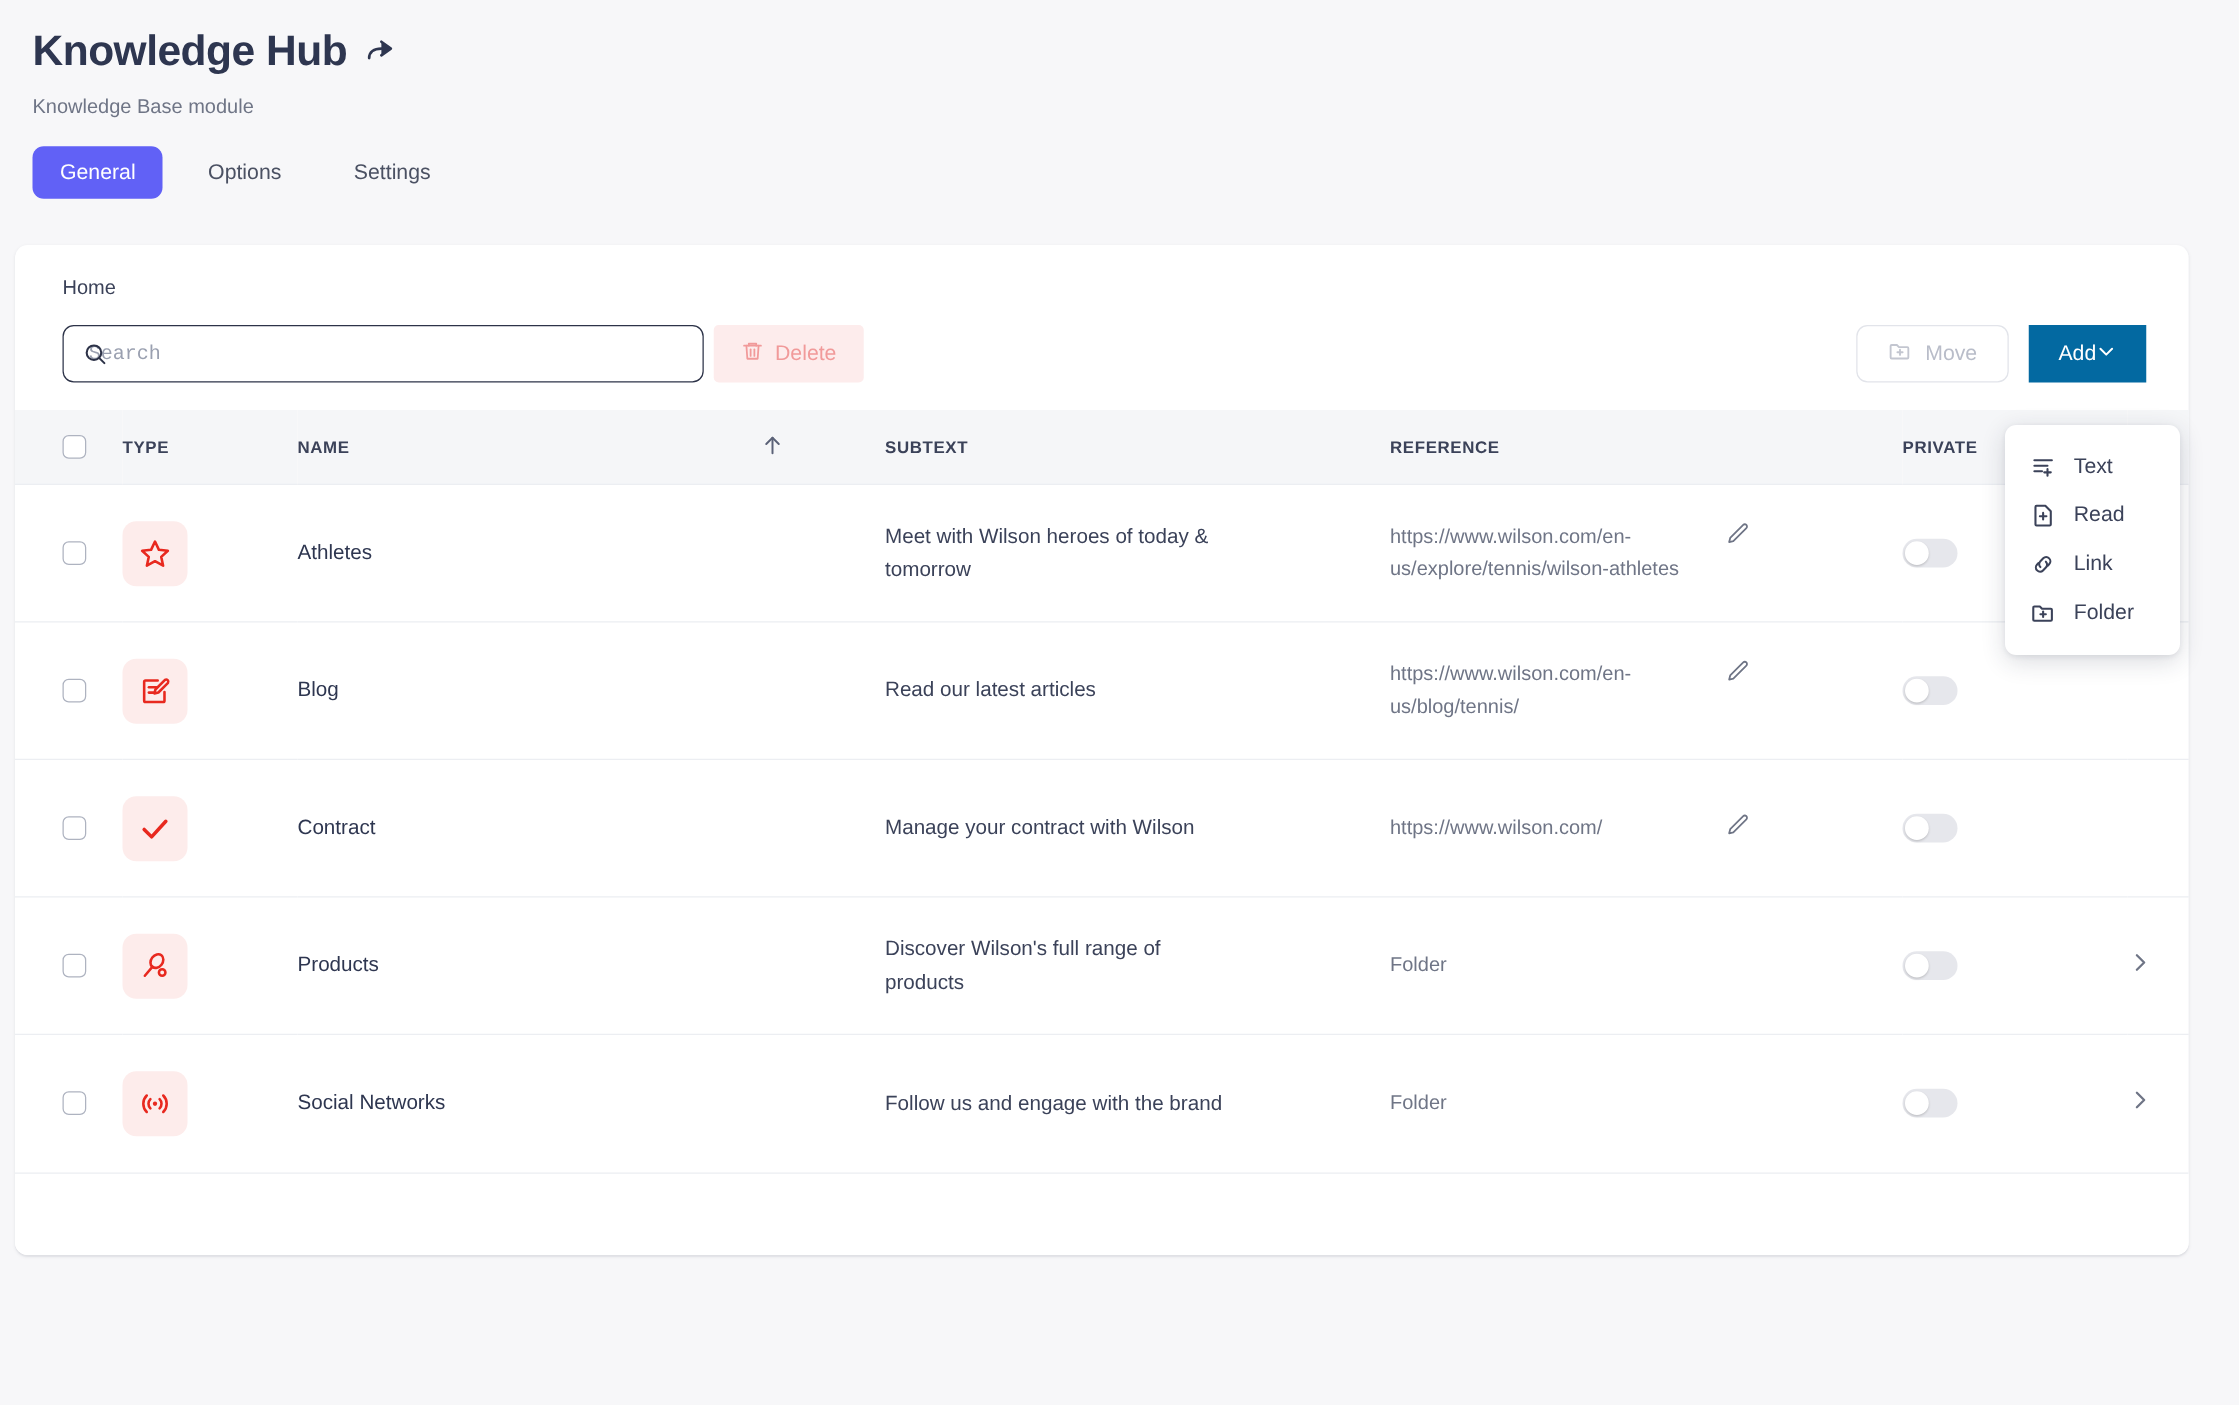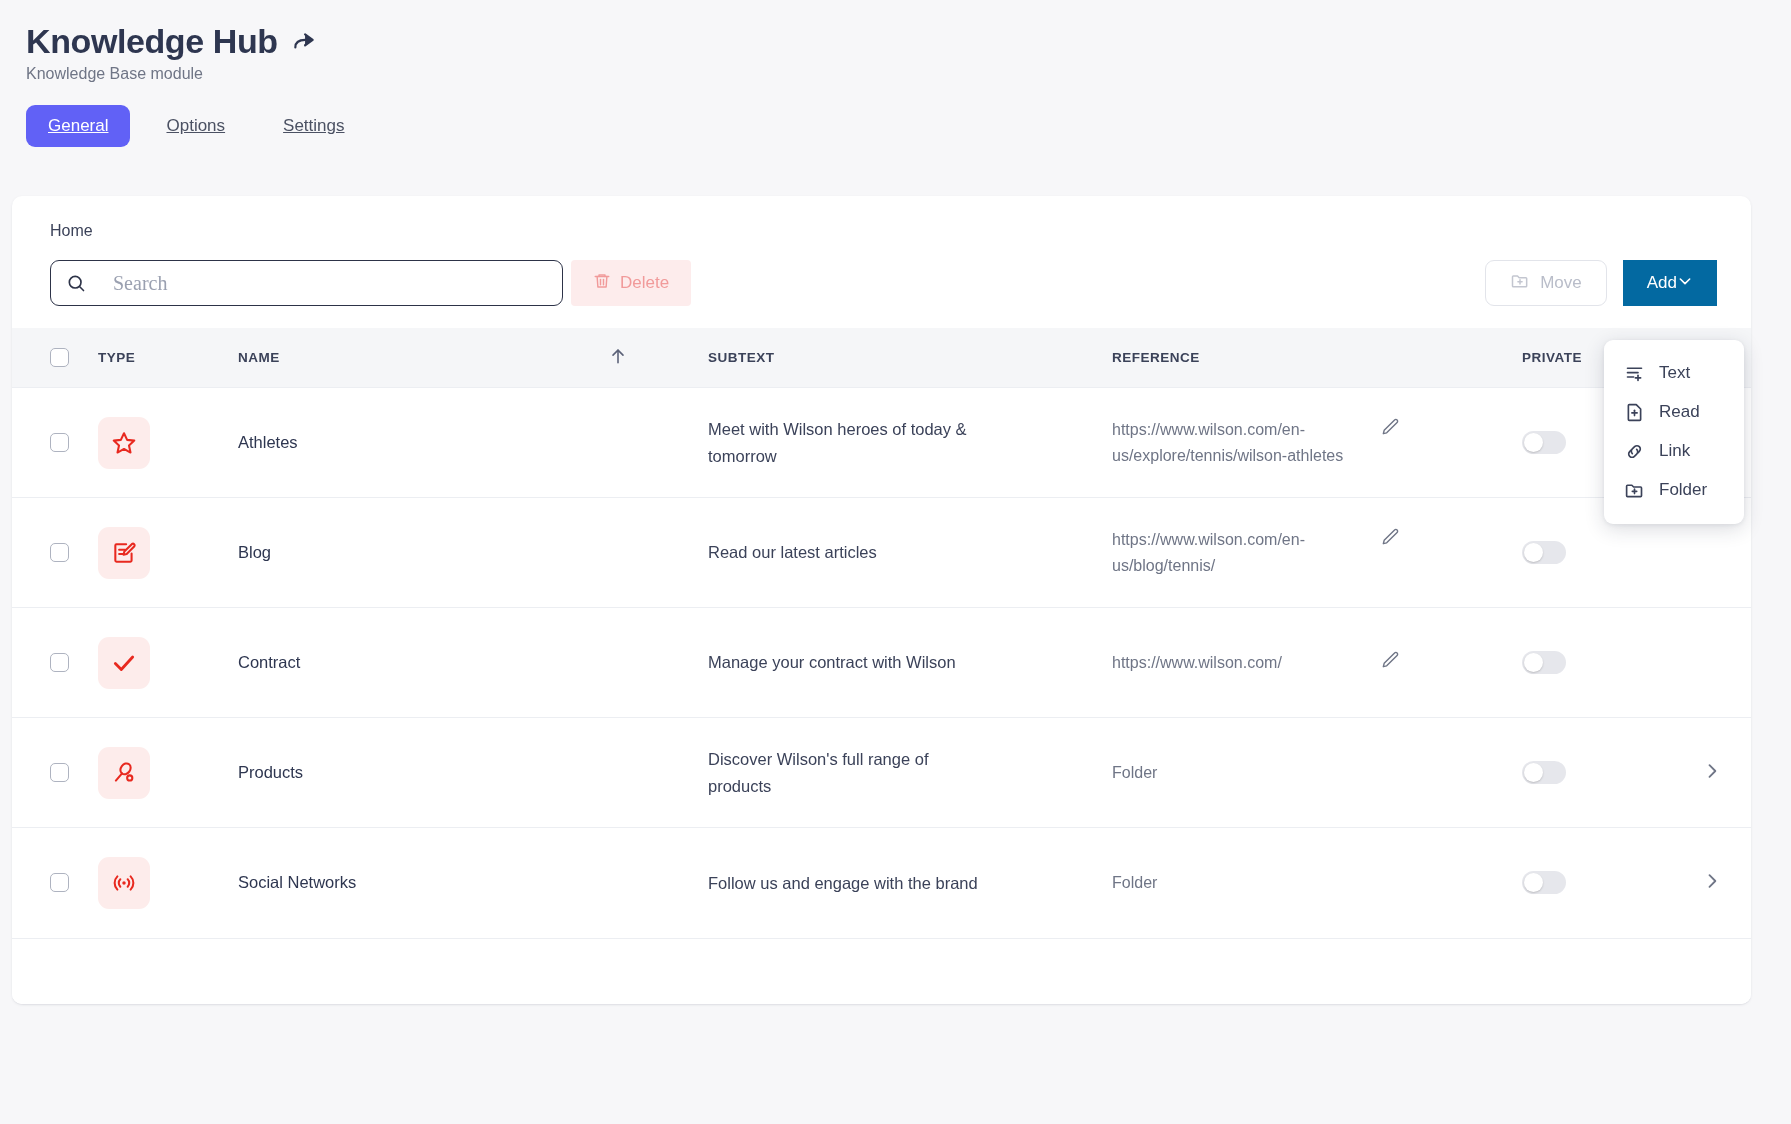--- a/index.html
+++ b/index.html
@@ -19,39 +19,38 @@
   .title-row { display: flex; align-items: center; gap: 13px; }
   .page-title {
     font-size: 34px;
     font-weight: 700;
     color: #2e3650;
     letter-spacing: -0.4px;
     line-height: 1.15;
   }
   .share-icon { display: block; margin-top: 4px; }
   .subtitle {
-    margin-top: 4px;
+    margin-top: 16px;
     font-size: 16px;
     color: #6f7586;
     font-weight: 400;
   }
 
   .tabs { display: flex; align-items: center; gap: 14px; margin-top: 22px; }
   .tab {
     font-size: 17px;
     color: #4b5163;
     padding: 11px 22px;
     border-radius: 9px;
     background: transparent;
     border: none;
     cursor: pointer;
     font-family: inherit;
     font-weight: 400;
     white-space: nowrap;
-    text-decoration: underline;
   }
   .tab.active { background: #6161f6; color: #ffffff; font-weight: 500; }
 
   
   .card {
     position: absolute;
     left: 12px;
     top: 196px;
     width: 1739px;
     background: #ffffff;
@@ -75,23 +74,23 @@
   .search-box {
     position: relative;
     width: 513px;
     height: 46px;
   }
   .search-input {
     width: 100%;
     height: 100%;
     border: 1.4px solid #2d3348;
     border-radius: 9px;
-    padding: 0 14px 0 62px;
-    font-size: 20px;
-    font-family: Liberation Serif, serif;
+    padding: 0 14px 0 20px;
+    font-size: 16px;
+    font-family: Liberation Mono, monospace;
     color: #2d3348;
     background: #fff;
     outline: none;
   }
   .search-input::placeholder { color: #9aa0b0; }
   .search-icon-wrap {
     position: absolute;
     left: 16px; top: 50%;
     transform: translateY(-50%);
     display: flex;

